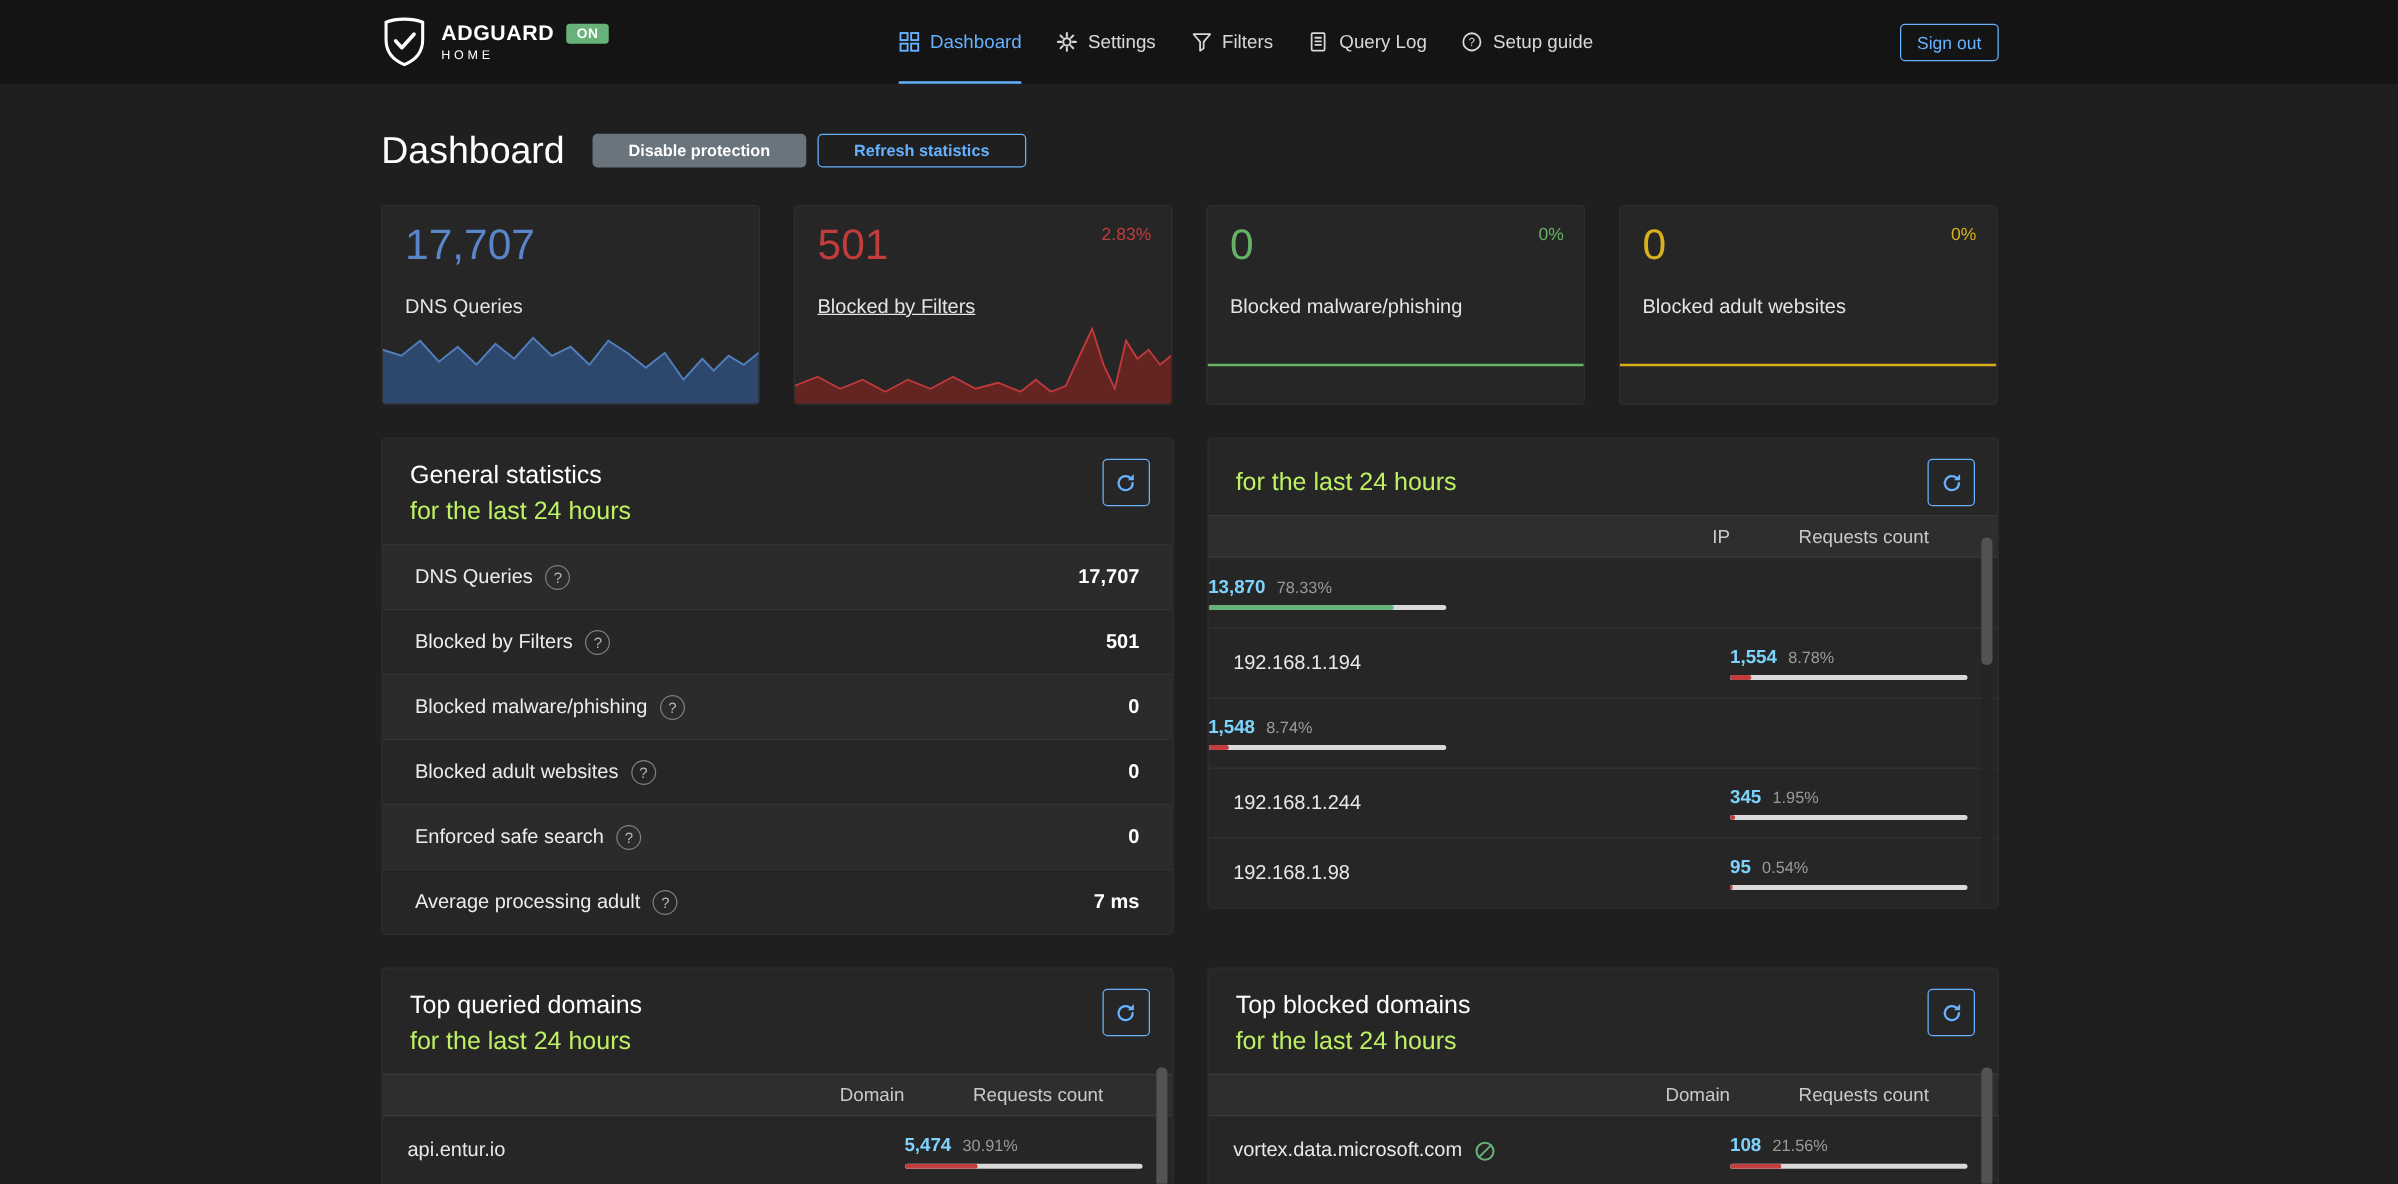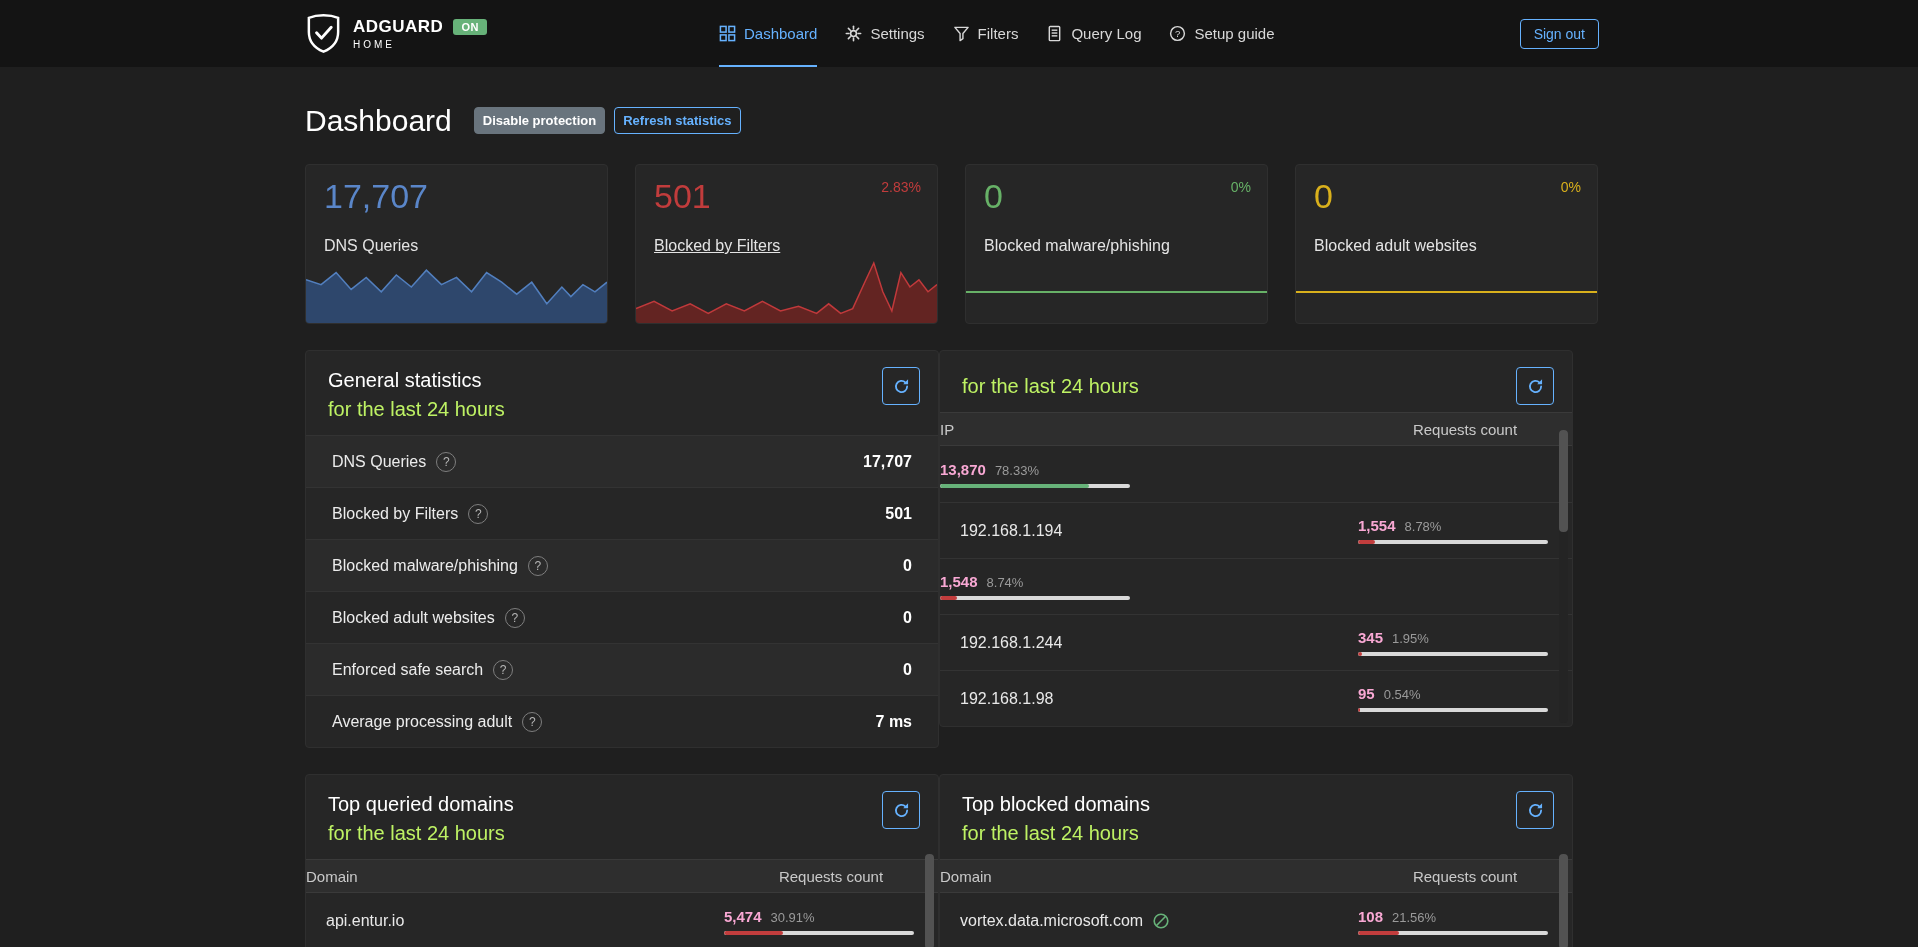--- a/index.html
+++ b/index.html
@@ -26,41 +26,41 @@
   .nav-icon svg { display:block; }
 
   .signout { position:absolute; right:319px; top:50%; transform:translateY(-50%);
     background:transparent; border:1px solid #66b2ff; color:#66b2ff; font-size:14px;
     padding:6px 13px; border-radius:4px; cursor:pointer; font-family:inherit; }
 
   
   .container { width:1294px; margin-left:305px; }
   .page-head { display:flex; align-items:center; margin-top:36px; height:35px; }
   .page-head h1 { font-size:30px; font-weight:400; color:#fff; margin:0 22px 0 0; }
-  .btn { font-family:inherit; font-size:13px; font-weight:bold; padding:5px 8px; border-radius:4px; cursor:pointer; }
+  .btn { font-family:inherit; font-size:13px; font-weight:bold; padding:5px 28px; border-radius:4px; cursor:pointer; }
   .btn-gray { background:#69747d; border:1px solid #69747d; color:#fff; margin-right:9px; }
   .btn-outline { background:transparent; border:1px solid #66b2ff; color:#66b2ff; }
 
   
   .stat-row { display:flex; gap:27px; margin-top:26px; }
   .stat-card { position:relative; width:303px; height:160px; background:#262626;
     border:1px solid #2f2f2f; border-radius:4px; overflow:hidden; }
   .stat-value { position:absolute; left:18px; top:12px; font-size:34px; line-height:1.15; }
   .stat-label { position:absolute; left:18px; top:72px; font-size:16px; color:#e4e4e4; }
   a.stat-label { text-decoration:underline; cursor:pointer; }
   .stat-pct { position:absolute; right:16px; top:14px; font-size:14px; }
   .spark { position:absolute; left:0; bottom:0; width:100%; height:72px; display:block; }
   .line-blue { fill:none; stroke:#527fbe; stroke-width:1.5; vector-effect:non-scaling-stroke; }
   .area-blue { fill:#31507e; opacity:.8; stroke:none; }
   .line-red { fill:none; stroke:#c0393b; stroke-width:1.5; vector-effect:non-scaling-stroke; }
   .area-red { fill:#6e2422; opacity:.85; stroke:none; }
   .flat-line { position:absolute; left:0; right:0; bottom:30px; height:2px; }
 
   
-  .panel-row { display:flex; margin-top:26px; align-items:flex-start; }
+  .panel-row { display:flex; gap:27px; margin-top:26px; align-items:flex-start; }
   .panel { position:relative; width:634px; background:#262626; border:1px solid #2f2f2f;
     border-radius:4px; overflow:hidden; }
   .panel.tall { height:400px; }
   .panel-head { position:relative; padding:18px 22px 14px; }
   .panel-title { font-size:20px; color:#fff; }
   .panel-sub { font-size:20px; color:#bef264; margin-top:6px; }
   .refresh-btn { position:absolute; top:16px; right:18px; width:38px; height:38px;
     border:1px solid #66b2ff; background:transparent; border-radius:4px;
     display:flex; align-items:center; justify-content:center; cursor:pointer; }
 
@@ -71,28 +71,28 @@
   .gs-label { display:flex; align-items:center; gap:10px; color:#ececec; }
   .qmark { width:20px; height:20px; border:1px solid #7e7e7e; border-radius:50%；
     color:#b5b5b5; }
   .qmark { width:20px; height:20px; border:1px solid #7e7e7e; border-radius:50%;
     color:#b5b5b5; font-size:12px; display:flex; align-items:center; justify-content:center; cursor:pointer; }
   .gs-value { font-weight:bold; color:#fff; }
 
   
   .tbl-head { display:flex; align-items:center; height:34px; background:#2e2e2e;
     border-top:1px solid #3a3a3a; border-bottom:1px solid #3a3a3a; font-size:15px; color:#c9c9c9; }
-  .tbl-head .c1 { flex:1; text-align:left; }
+  .tbl-head .c1 { flex:1; text-align:right; }
   .tbl-head .c2 { width:214px; text-align:center; }
   .t-row { display:flex; align-items:center; height:56px; }
   .t-row + .t-row { border-top:1px solid #333; }
   .t-c1 { flex:1; padding-left:20px; font-size:16px; color:#e8e8e8; display:flex; align-items:center; gap:9px; }
   .t-c2 { width:214px; padding-right:24px; }
   .t-nums { display:flex; align-items:baseline; gap:9px; }
-  .t-count { font-weight:bold; font-size:15px; color:#f9a8d4; }
+  .t-count { font-weight:bold; font-size:15px; color:#7dd3fc; }
   .t-pct { font-size:13px; color:#9a9a9a; }
   .t-bar { width:190px; height:4px; background:#d9d9d9; border-radius:2px; margin-top:6px; overflow:hidden; }
   .t-fill { height:100%; border-radius:2px; min-width:2px; }
 
   .scrollbar { position:absolute; top:79px; bottom:3px; right:4px; width:9px;
     background:#242424; border-radius:4px; cursor:pointer; }
   .scroll-thumb { width:100%; background:#525252; border-radius:4px; }
   .thumb-clients { height:102px; }
   .thumb-domains { height:95px; }
 

